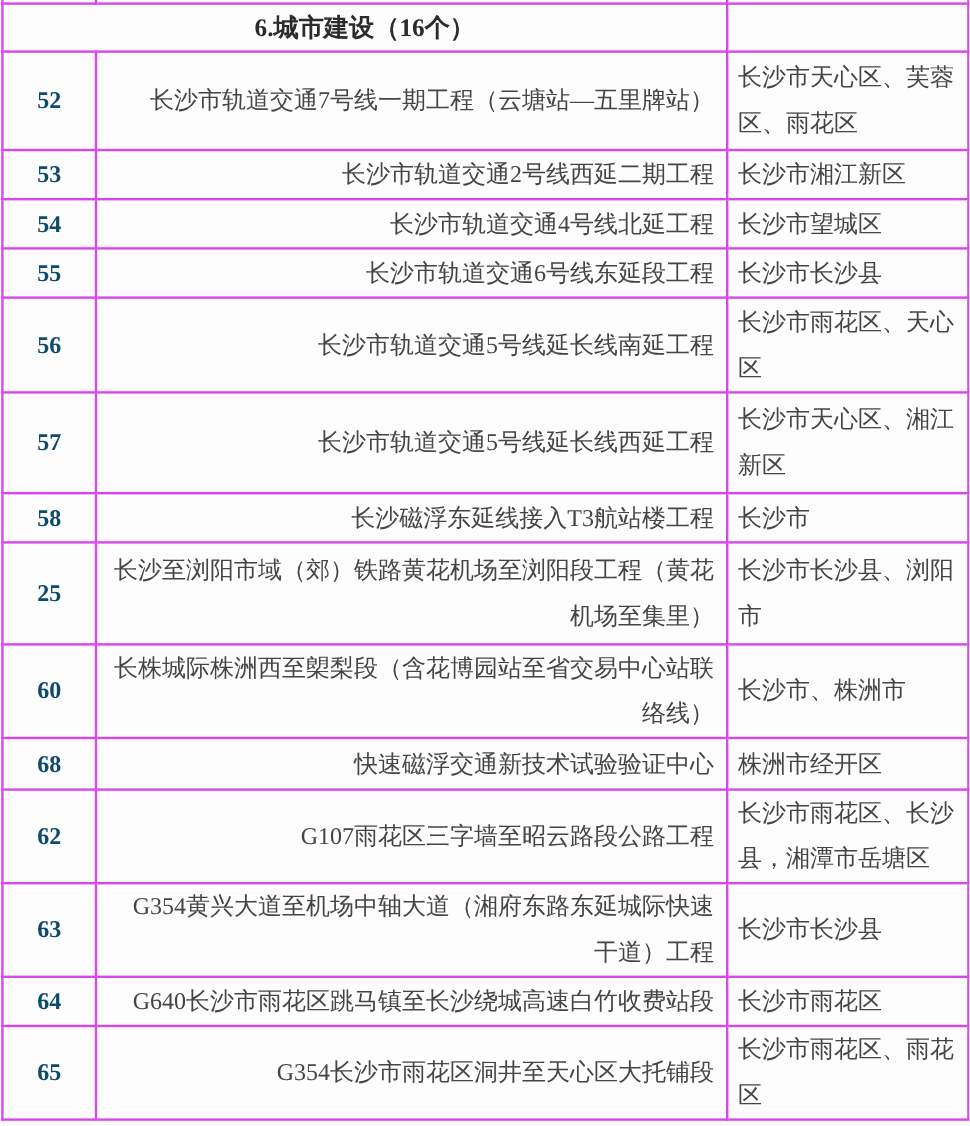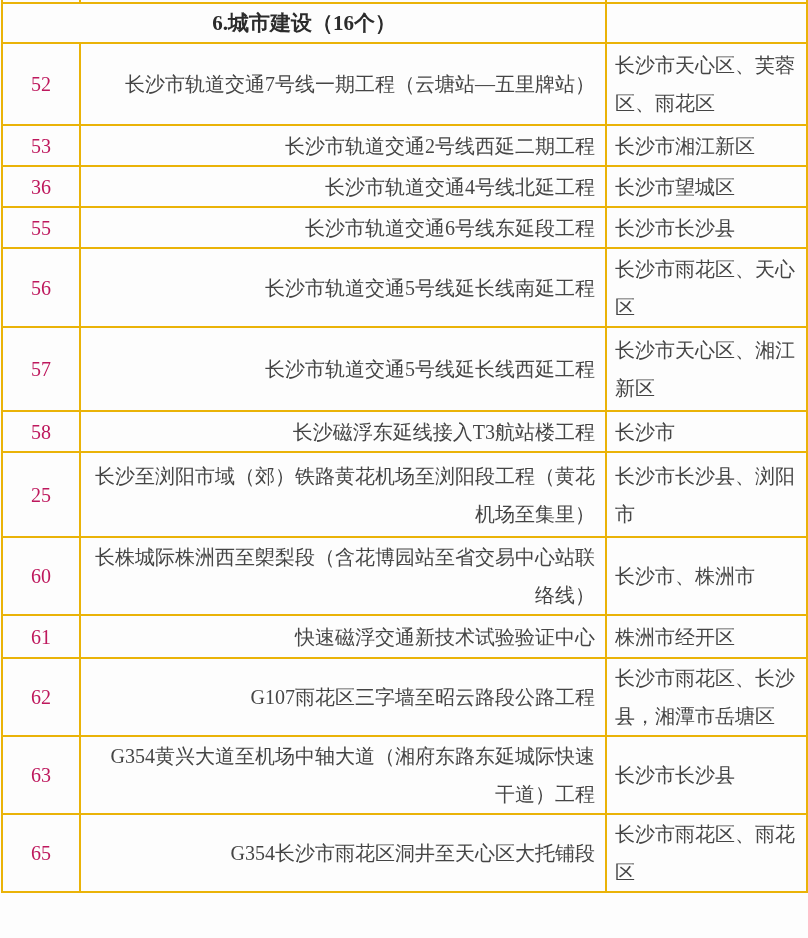--- a/index.html
+++ b/index.html
@@ -18,34 +18,34 @@
   }
   table.doc-table {
     position: absolute;
     left: 1px;
     top: 0;
     width: 805px;
     border-collapse: collapse;
     table-layout: fixed;
   }
   table.doc-table td {
-    border: 2px solid #eab308;
+    border: 2px solid #d946ef;
     vertical-align: middle;
     font-size: 20px;
     line-height: 38px;
     overflow: hidden;
   }
   col.c1 { width: 78px; }
   col.c2 { width: 526px; }
   col.c3 { width: 201px; }
 
   td.cell-no {
     text-align: center;
-    font-weight: normal;
-    color: #be185d;
+    font-weight: bold;
+    color: #0c4a6e;
     padding: 0;
   }
   td.cell-proj {
     text-align: right;
     padding: 0 10px 0 13px;
   }
   td.cell-loc {
     text-align: left;
     padding: 0 8px;
   }
@@ -94,21 +94,21 @@
       <td class="cell-loc">长沙市天心区、芙蓉区、雨花区</td>
     </tr>
 
     <tr style="height:41px">
       <td class="cell-no">53</td>
       <td class="cell-proj">长沙市轨道交通2号线西延二期工程</td>
       <td class="cell-loc">长沙市湘江新区</td>
     </tr>
 
     <tr style="height:41px">
-      <td class="cell-no">36</td>
+      <td class="cell-no">54</td>
       <td class="cell-proj">长沙市轨道交通4号线北延工程</td>
       <td class="cell-loc">长沙市望城区</td>
     </tr>
 
     <tr style="height:41px">
       <td class="cell-no">55</td>
       <td class="cell-proj">长沙市轨道交通6号线东延段工程</td>
       <td class="cell-loc">长沙市长沙县</td>
     </tr>
 
@@ -136,37 +136,42 @@
       <td class="cell-loc">长沙市长沙县、浏阳市</td>
     </tr>
 
     <tr style="height:76px">
       <td class="cell-no">60</td>
       <td class="cell-proj">长株城际株洲西至㮾梨段（含花博园站至省交易中心站联络线）</td>
       <td class="cell-loc">长沙市、株洲市</td>
     </tr>
 
     <tr style="height:43px">
-      <td class="cell-no">61</td>
+      <td class="cell-no">68</td>
       <td class="cell-proj">快速磁浮交通新技术试验验证中心</td>
       <td class="cell-loc">株洲市经开区</td>
     </tr>
 
     <tr style="height:78px">
       <td class="cell-no">62</td>
       <td class="cell-proj">G107雨花区三字墙至昭云路段公路工程</td>
       <td class="cell-loc">长沙市雨花区、长沙县，湘潭市岳塘区</td>
     </tr>
 
     <tr style="height:73px">
       <td class="cell-no">63</td>
       <td class="cell-proj">G354黄兴大道至机场中轴大道（湘府东路东延城际快速干道）工程</td>
       <td class="cell-loc">长沙市长沙县</td>
     </tr>
 
+    <tr style="height:41px">
+      <td class="cell-no">64</td>
+      <td class="cell-proj">G640长沙市雨花区跳马镇至长沙绕城高速白竹收费站段</td>
+      <td class="cell-loc">长沙市雨花区</td>
+    </tr>
 
     <tr style="height:76px">
       <td class="cell-no">65</td>
       <td class="cell-proj">G354长沙市雨花区洞井至天心区大托铺段</td>
       <td class="cell-loc">长沙市雨花区、雨花区</td>
     </tr>
 
   </tbody>
     </table>
 </div>

